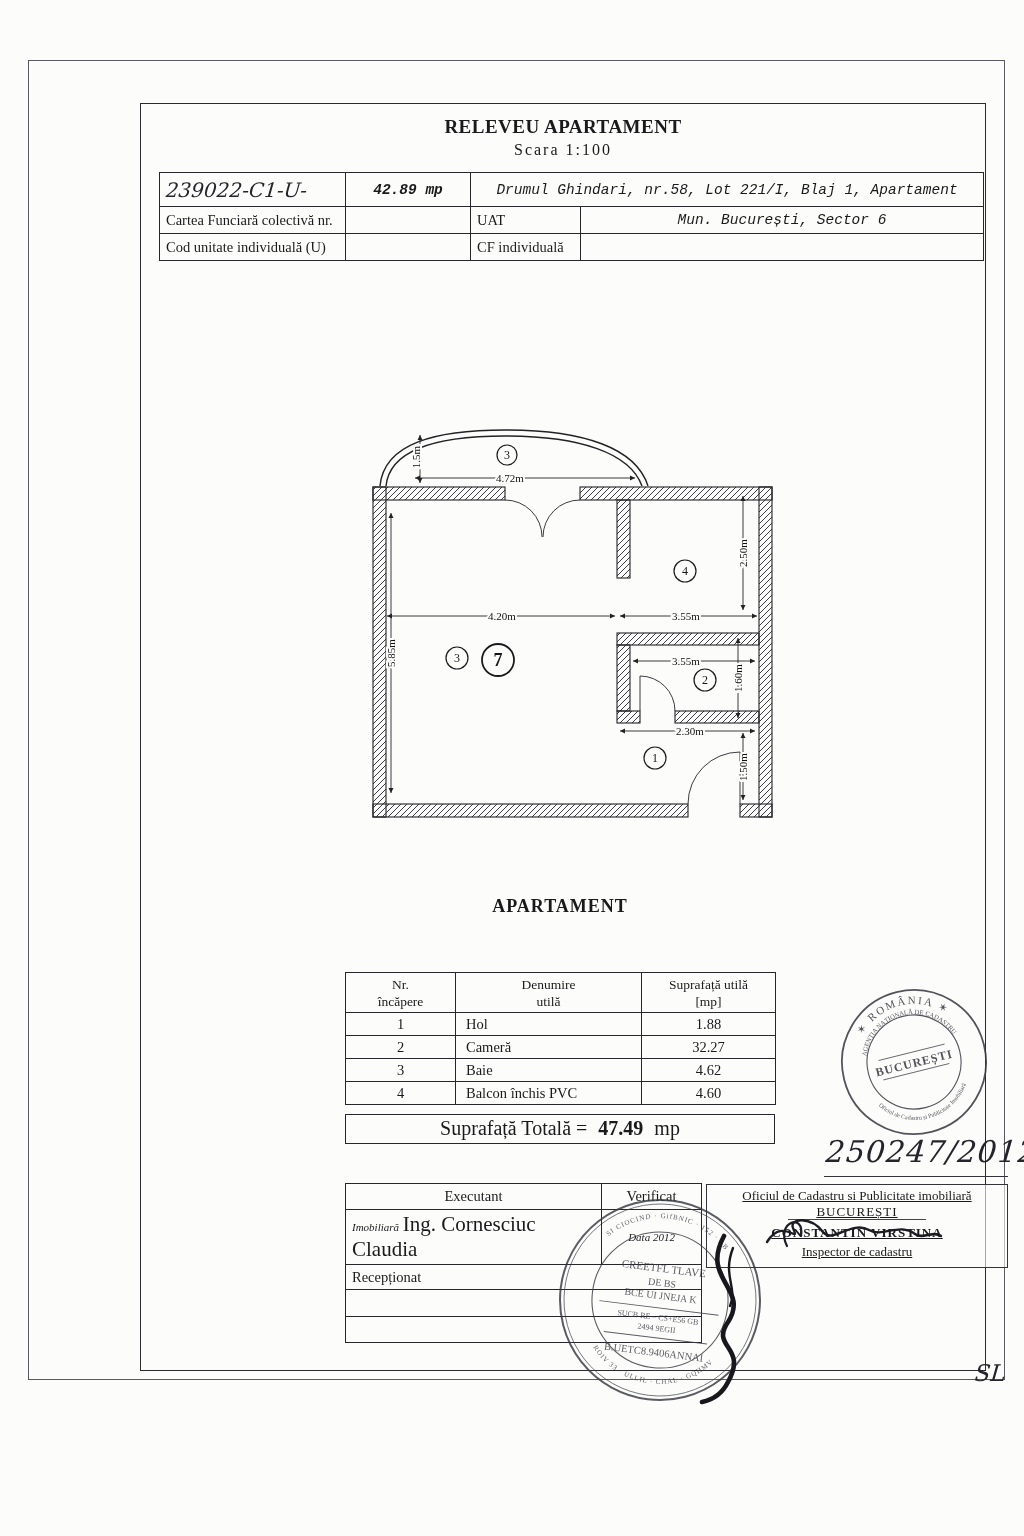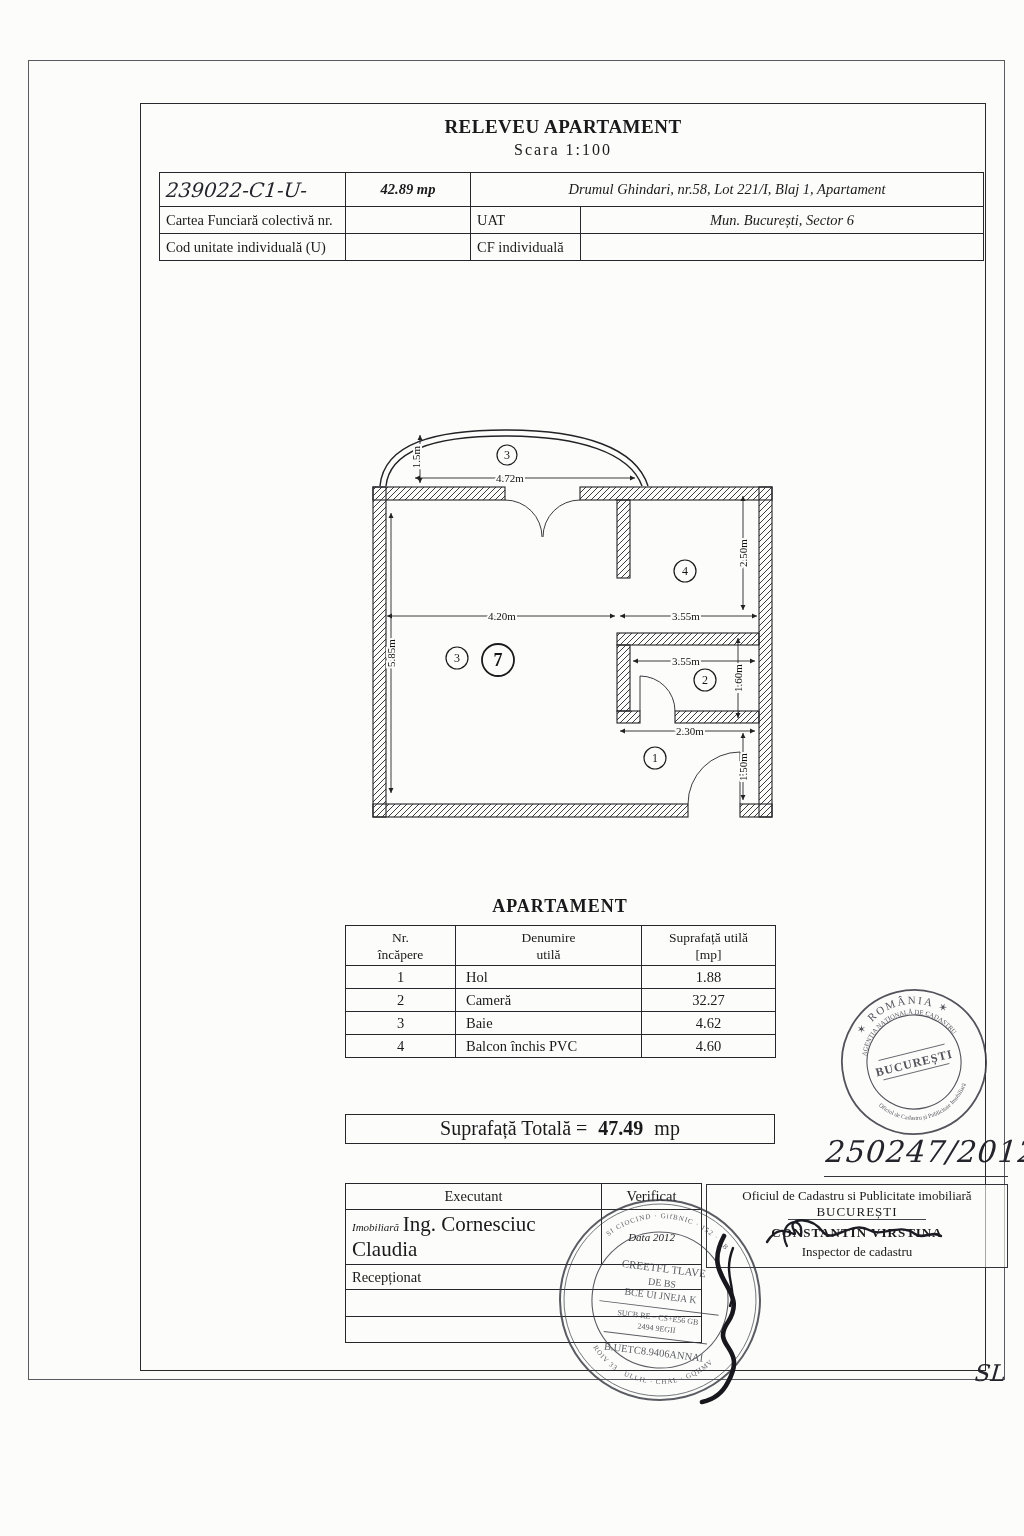--- a/index.html
+++ b/index.html
@@ -15,48 +15,48 @@
 
   .title-block { left: 140px; top: 116px; width: 846px; text-align: center; }
   .title-block .t1 { font-size: 19px; font-weight: bold; letter-spacing: .5px; }
   .title-block .t2 { font-size: 16px; font-weight: normal; letter-spacing: 2px; margin-top: 3px; }
 
   table.grid { border-collapse: collapse; table-layout: fixed; }
   table.grid td { border: 1.4px solid #26262b; font-size: 14.5px; padding: 2px 6px; vertical-align: middle; }
 
   .info-table { left: 159px; top: 172px; width: 824px; }
   .info-table td.vt { vertical-align: top; }
-  .sansi { font-family: Liberation Serif, serif; font-style: italic; }
+  .sansi { font-family: Liberation Mono, monospace; font-style: italic; }
   .hand  { font-family: "DejaVu Serif", serif; font-style: italic; color: #24242c;
            display: inline-block; transform: skewX(-5deg); }
 
   .apt-heading { left: 345px; top: 896px; width: 430px; text-align: center;
                  font-size: 18px; font-weight: bold; letter-spacing: 1px; }
-  .room-table { left: 345px; top: 925px; width: 430px; }
+  .room-table { left: 345px; top: 972px; width: 430px; }
   .room-table td { font-size: 15px; }
   .room-table .hdr { font-size: 13.5px; text-align: center; line-height: 17px; }
   .room-table td.c { text-align: center; }
   .room-table td.n { padding-left: 10px; }
 
   .useful-line { left: 345px; top: 1076px; width: 430px; text-align: center; font-size: 16px; }
   .useful-line .val { font-weight: bold; font-style: italic; border-bottom: 1.5px solid #1a1a1c; padding: 0 10px; }
   .total-box { left: 345px; top: 1114px; width: 430px; height: 30px; border: 1.5px solid #26262b;
                text-align: center; line-height: 27px; font-size: 20px; }
   .total-box .val { font-weight: bold; padding: 0 6px; }
 
   .cert-table { left: 345px; top: 1183px; width: 356px; }
   .cert-table td { font-size: 12px; }
   .cert-table .sm { font-size: 11px; font-style: italic; }
   .cert-table .nm { font-size: 21px; }
 
   .reg-number { left: 826px; top: 1134px; font-size: 30px; letter-spacing: 1px; }
   .reg-underline { left: 824px; top: 1176px; width: 184px; border-top: 1.6px solid #33333a; }
 
   .office-box { left: 706px; top: 1184px; width: 302px; height: 84px; border: 1.1px solid #33333a;
-                text-align: center; font-size: 13px; padding-top: 3px; background: rgba(252,252,250,.6); }
+                text-align: center; font-size: 13px; padding-top: 3px; background: rgba(252,252,250,.6); text-decoration: underline; }
   .office-box .city { letter-spacing: 1px; border-bottom: 1px solid #44444c; padding: 0 28px; }
   .office-box .name-row { position: relative; height: 22px; margin-top: 2px; }
   .office-box .name { font-weight: bold; letter-spacing: 1px; font-size: 13px; line-height: 22px; }
   .office-box .sig-svg { position: absolute; left: 50px; top: -10px; }
 
   .initials { left: 975px; top: 1360px; font-size: 23px; }
 
   svg text { font-family: "Liberation Serif", serif; fill: #151518; }
   svg .dim { font-size: 11px; paint-order: stroke; stroke: #fcfcfa; stroke-width: 4px; fill: #111; }
   svg .circ-num { font-size: 12px; }

